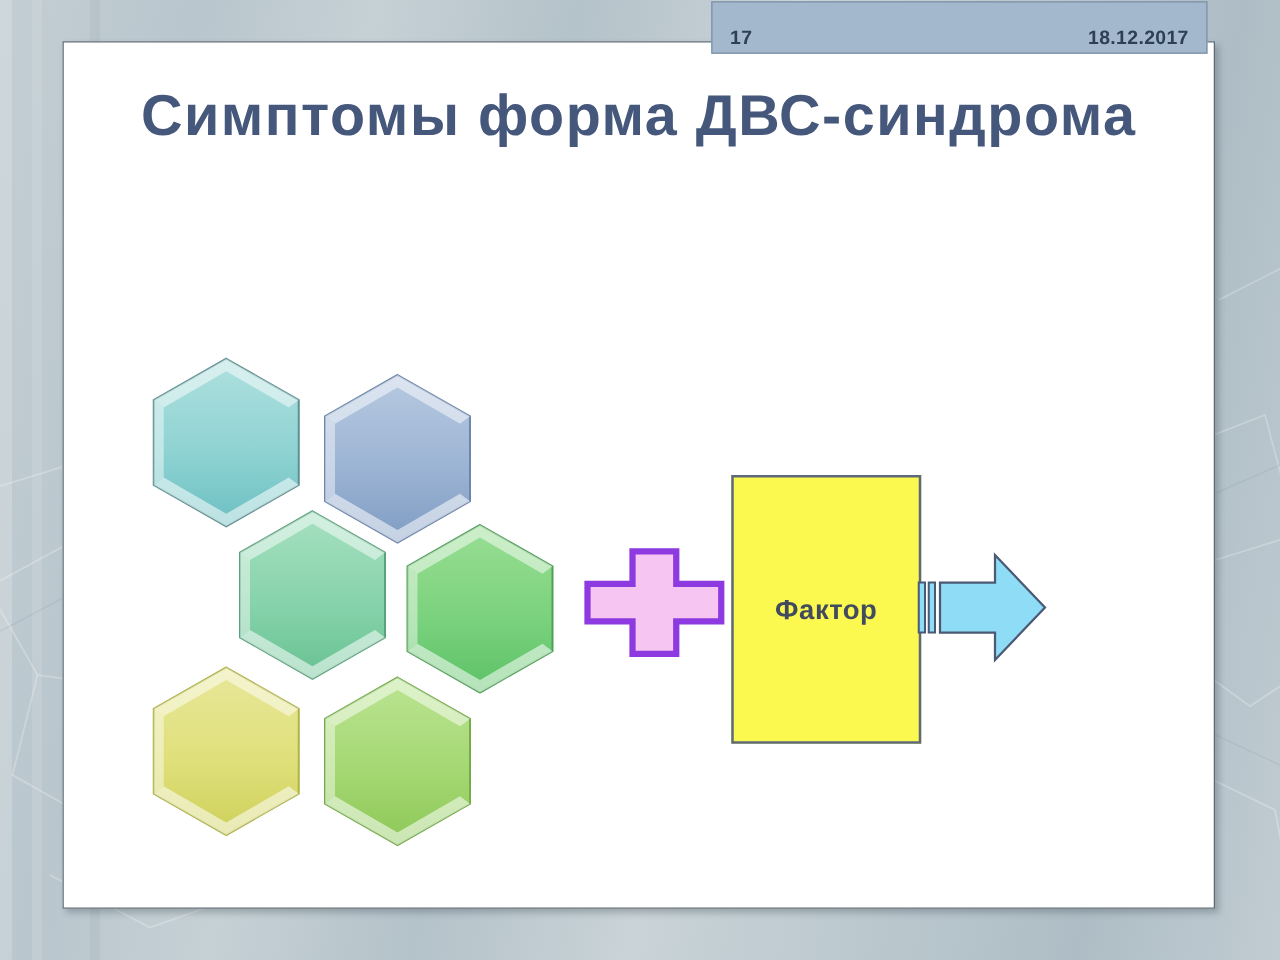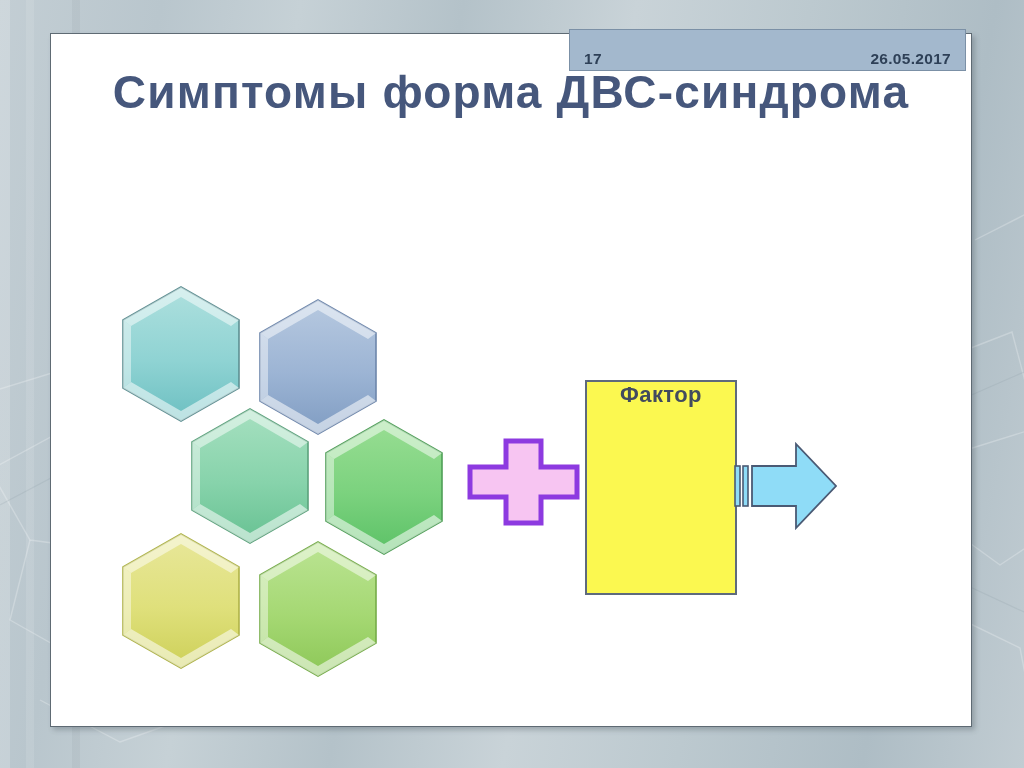--- a/index.html
+++ b/index.html
@@ -78,21 +78,20 @@
     border: 1.5px solid #7b90a6;
     box-sizing: border-box;
     display: flex;
     align-items: flex-end;
     justify-content: space-between;
     padding: 0 14px 2px 14px;
     color: #2e4057;
     font-size: 15.5px;
     font-weight: bold;
     letter-spacing: 0.3px;
-    margin-top: 28px;
   }
 
   
   #title {
     position: absolute;
     left: 60px;
     top: 28px;
     width: 800px;
     text-align: center;
     color: #46577c;
@@ -142,21 +141,21 @@
   #factor-box {
     position: absolute;
     left: 534px;
     top: 346px;
     width: 152px;
     height: 215px;
     background: #fbf850;
     border: 2px solid #5e6a7c;
     box-sizing: border-box;
     display: flex;
-    align-items: flex-start;
+    align-items: center;
     justify-content: center;
     color: #424b5e;
     font-size: 22px;
     font-weight: bold;
     letter-spacing: 0.4px;
   }
 
   
   #flow-arrow {
     position: absolute;
@@ -216,21 +215,21 @@
       <path d="M 0 505 L 70 468 L 160 488"></path>
       <path d="M 960 400 L 1024 372"></path>
       <path d="M 955 580 L 1024 612"></path>
     </g>
   </svg>
 
   <div id="slide">
 
     <div id="header-band">
       <span>17</span>
-      <span>26.05.2017</span>
+      <span>18.12.2017</span>
     </div>
 
     <div id="title">Симптомы форма ДВС-синдрома</div>
 
 
     <div id="hex-cluster">
 
       <div class="hex" style="left:58px;  top:15px;">
         <svg viewBox="0 0 124 140">
           <defs>

